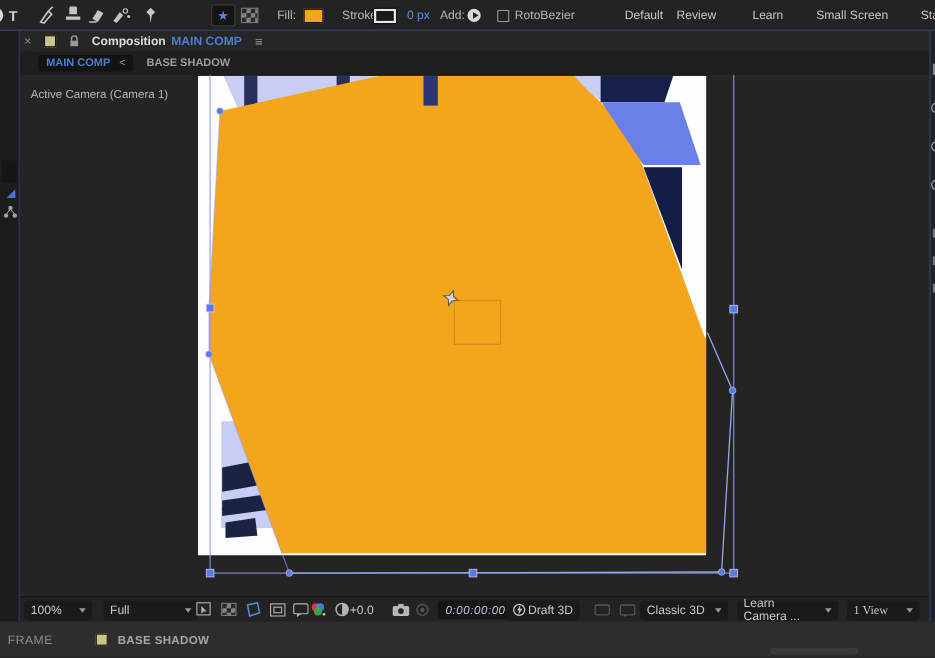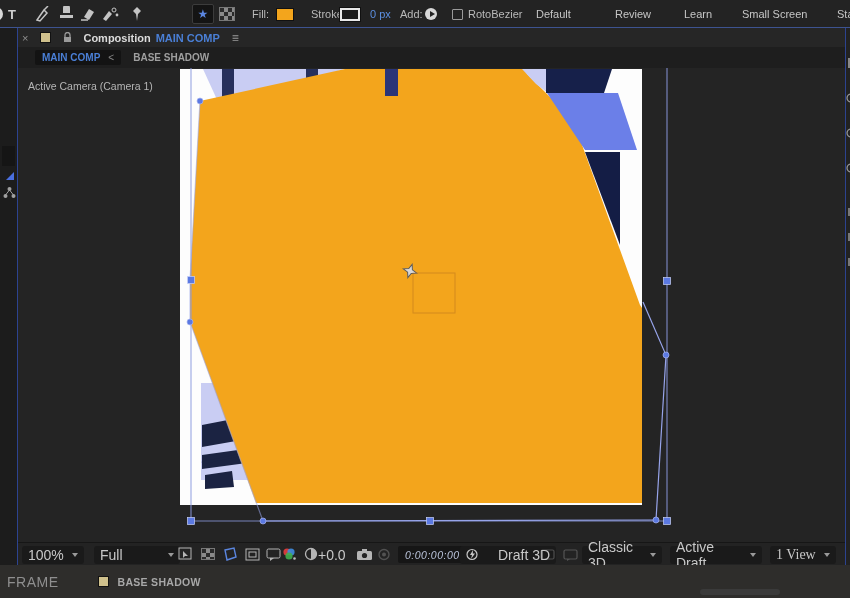--- a/index.html
+++ b/index.html
@@ -54,32 +54,32 @@
 
   .viewport { position:absolute; left:0; top:40px; width:827px; height:474px; background:#242424; }
   .camera-label { position:absolute; left:10px; top:12px; font-size:10.5px; color:#b5b5b5; }
 
   
   .view-toolbar { position:absolute; left:0; top:514px; width:827px; height:23px; background:#232323;
     border-top:1px solid #161616; }
   .vt { position:absolute; top:2px; height:19px; display:flex; align-items:center; }
   .vt-box { background:#1a1a1a; border-radius:3px; height:18px; display:flex; align-items:center;
     padding:0 6px; gap:6px; }
-  .vt-txt { font-size:14px; color:#c8c8c8; }
+  .vt-txt { font-size:11px; color:#c8c8c8; }
   .chev { width:0; height:0; border-left:3.5px solid transparent; border-right:3.5px solid transparent;
     border-top:4px solid #9a9a9a; }
   .vt-ic { display:flex; align-items:center; justify-content:center; width:18px; height:18px; }
   .dim { opacity:.32; }
   .tc-box { background:#161616; border-radius:2px; height:17px; display:flex; align-items:center; padding:0 7px; }
   .tc { font-size:10.5px; color:#b9c3da; letter-spacing:.5px;font-style:italic; }
 
   
   .bottombar { position:absolute; left:0; top:565px; width:850px; height:33px; background:#2e2d2b;
     display:flex; align-items:center; }
-  .frame-lbl { margin-left:7px; font-size:14px; color:#8f8f8f; letter-spacing:.5px; }
+  .frame-lbl { margin-left:7px; font-size:11px; color:#8f8f8f; letter-spacing:.5px; }
   .bb-swatch { width:11px; height:11px; background:#cfc08c; border:1px solid #111; margin-left:39px; }
   .bb-layer { margin-left:9px; font-size:10.5px; color:#a8a8a8; font-weight:bold; letter-spacing:.3px; }
   .bb-scroll { position:absolute; left:700px; top:24px; width:80px; height:6px; background:#3a3a3a; border-radius:3px; }
 </style>
 </head>
 <body>
 
 <div class="app">
 
   <div class="topbar">
@@ -152,21 +152,21 @@
     <div class="abs" style="left:425px;">
         <div class="add-circle"></div>
       </div>
     <div class="abs" style="left:452px;">
         <div class="checkbox"></div>
       </div>
     <div class="abs" style="left:468px;">
         <span class="lbl">RotoBezier</span>
       </div>
 
-    <div class="abs" style="left:536px;">
+    <div class="abs" style="left:568px;">
         <span class="ws">Default</span>
       </div>
     <div class="abs" style="left:615px;">
         <span class="ws">Review</span>
       </div>
     <div class="abs" style="left:684px;">
         <span class="ws">Learn</span>
       </div>
     <div class="abs" style="left:742px;">
         <span class="ws">Small Screen</span>
@@ -355,21 +355,21 @@
             </svg>
         </div>
 
         <div class="vt" style="left:380px;">
           <div class="tc-box">
               <span class="tc">0:00:00:00</span>
             </div>
         </div>
 
         <div class="vt" style="left:442px;">
-          <div class="vt-box" style="gap:19px;">
+          <div class="vt-box" style="gap:1px;">
             <svg width="13" height="13">
                 <circle cx="6" cy="6.5" r="5" fill="none" stroke="#c8c8c8" stroke-width="1.2"></circle>
                 <path d="M7,2 L4,7 L6,7 L5,11 L9,5.5 L6.8,5.5 Z" fill="#c8c8c8"></path>
               </svg>
             <span class="vt-txt">Draft 3D</span>
           </div>
         </div>
 
         <div class="vt vt-ic dim" style="left:520px;">
           <svg width="15" height="13">
@@ -384,21 +384,21 @@
         </div>
 
         <div class="vt" style="left:564px;">
           <div class="vt-box" style="width:80px; justify-content:space-between;">
             <span class="vt-txt">Classic 3D</span>
             <span class="chev"></span>
           </div>
         </div>
         <div class="vt" style="left:652px;">
           <div class="vt-box" style="width:92px; justify-content:space-between;">
-            <span class="vt-txt">Active Draft ...</span>
+            <span class="vt-txt">Learn Camera ...</span>
             <span class="chev"></span>
           </div>
         </div>
         <div class="vt" style="left:752px;font-family:Liberation Serif, serif;">
           <div class="vt-box" style="width:66px; justify-content:space-between;">
             <span class="vt-txt">1 View</span>
             <span class="chev"></span>
           </div>
         </div>
       </div>

